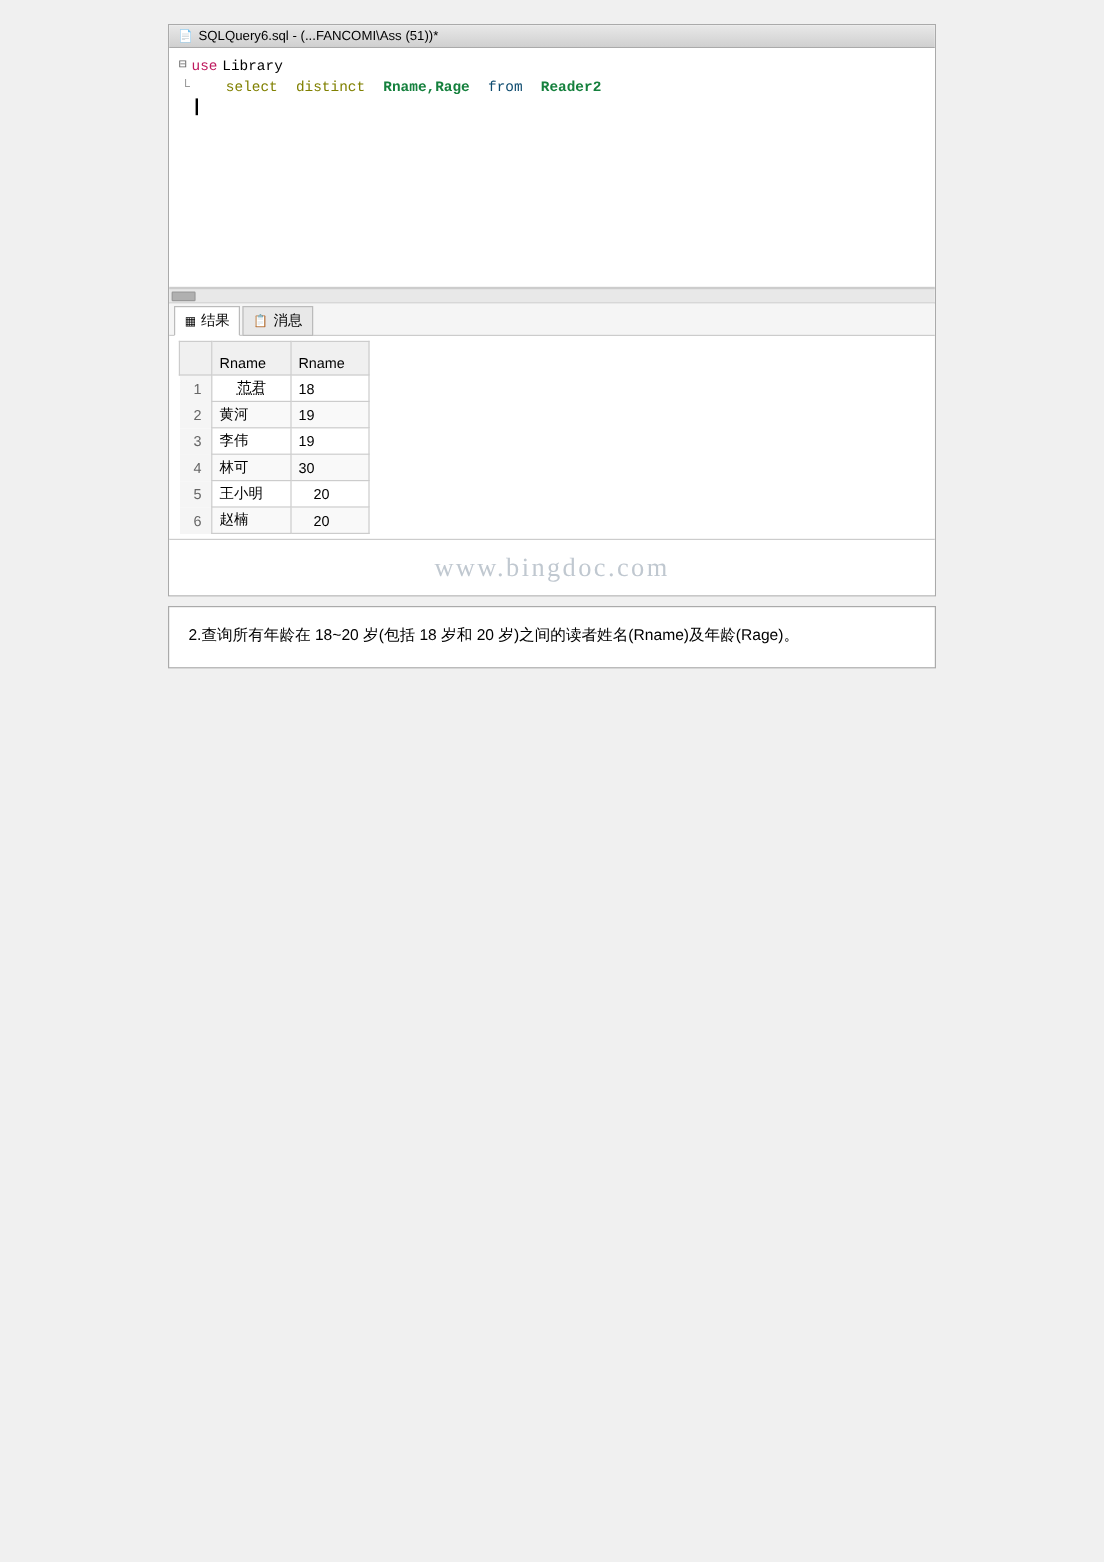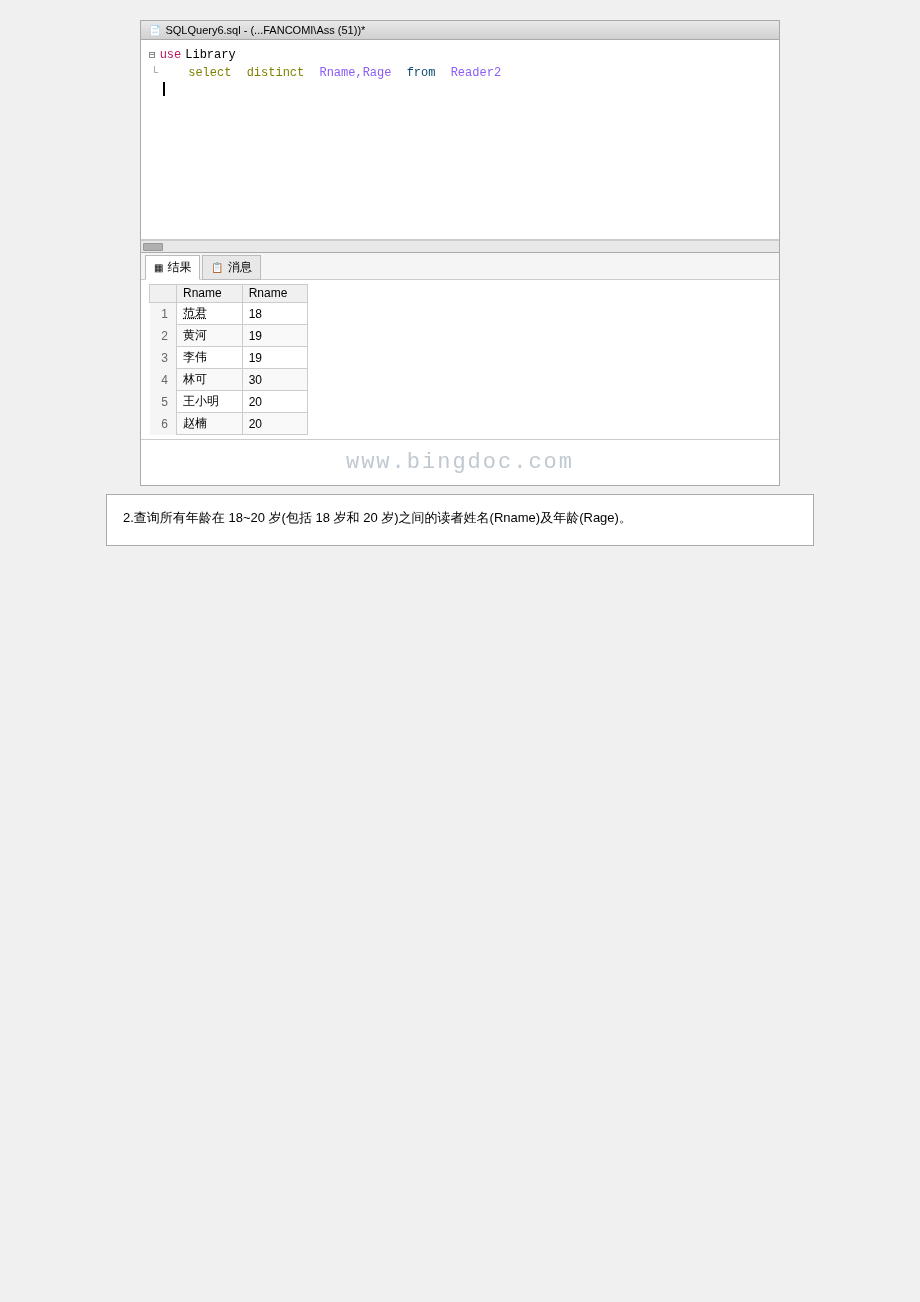--- a/index.html
+++ b/index.html
@@ -62,21 +62,21 @@
       color: #666;
       font-size: 11px;
       margin-top: 1px;
     }
     .code-pipe {
       color: #999;
       margin-left: 2px;
     }
     .kw-blue { color: #be185d; }
     .kw-db { color: #000; }
-    .kw-field { color: #8b5cf6; }
+    .kw-field { color: #15803d; font-weight: bold; }
     .cursor-line {
       display: flex;
       align-items: center;
       margin-left: 12px;
     }
     .cursor {
       display: inline-block;
       width: 2px;
       height: 14px;
       background: #000;
@@ -136,21 +136,21 @@
     }
     .results-table {
       border-collapse: collapse;
       font-size: 12px;
       font-family: Arial, sans-serif;
       width: auto;
     }
     .results-table th {
       background: #f0f0f0;
       border: 1px solid #ccc;
-      padding: 1px 20px 2px 6px;
+      padding: 11px 20px 2px 6px;
       font-weight: normal;
       text-align: left;
       color: #000;
     }
     .results-table td {
       border: 1px solid #ccc;
       padding: 2px 20px 2px 6px;
       color: #000;
     }
     .results-table td.row-num {
@@ -162,39 +162,40 @@
     }
     .results-table tr:nth-child(odd) td:not(.row-num) {
       background: #fff;
     }
     .results-table tr:nth-child(even) td:not(.row-num) {
       background: #f9f9f9;
     }
     .cell-highlighted {
       color: #0000cc;
       text-decoration: underline dotted;
-    }
-    .cell-blue { color: #0000cc; }
+      text-align: right;
+    }
+    .cell-blue { color: #0000cc; text-align: center; }
     
     .watermark-bar {
       background: #fff;
       border-top: 1px solid #ccc;
       text-align: center;
       padding: 10px 0;
       color: #c0c8d0;
       font-size: 22px;
-      font-family: Liberation Mono, monospace;
+      font-family: Liberation Serif, serif;
       letter-spacing: 2px;
     }
     
     .description-box {
       background: #fff;
       border: 1px solid #aaa;
       margin: 8px auto 0 auto;
-      width: 708px;
+      width: 640px;
       padding: 12px 16px 16px 16px;
       font-size: 13px;
       line-height: 1.7;
       color: #000;
     }
   </style>
 </head>
 <body>
 
 <div class="page-container">

